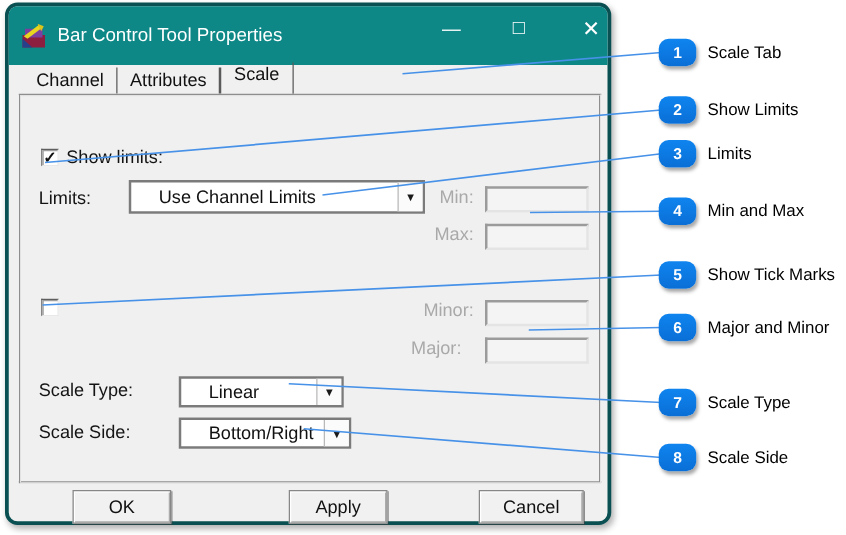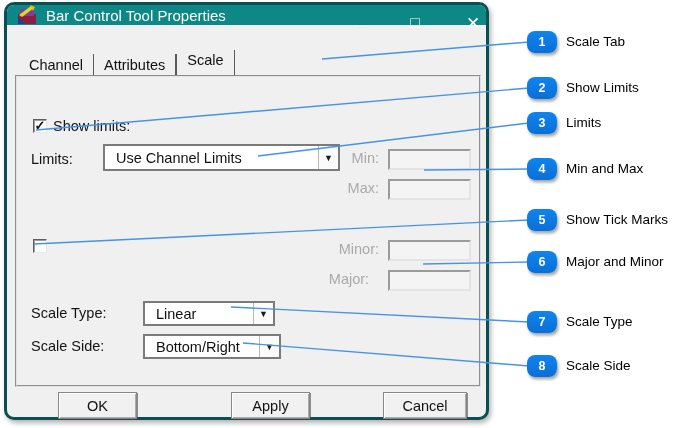--- a/index.html
+++ b/index.html
@@ -6,21 +6,21 @@
   * { box-sizing:border-box; font-family:"Liberation Sans", sans-serif; }
   .stage { position:relative; width:677px; height:428px; background:#ffffff; overflow:hidden; }
 
   
   .dialog {
     position:absolute; left:4px; top:2px; width:485px; height:418px;
     background:#f0f0f0; border:3px solid var(--dialog-border,#0a5052);
     border-radius:10px; box-shadow:2px 3px 5px rgba(0,0,0,0.30); z-index:1;
   }
   .titlebar {
-    position:absolute; left:0; top:0; right:0; height:20px;
+    position:absolute; left:0; top:0; right:0; height:47px;
     background:var(--titlebar,#0e8787); border-radius:7px 7px 0 0;
     display:flex; align-items:center;
   }
   .app-icon { margin-left:10px; width:20px; height:20px; flex:0 0 auto; }
   .win-title { color:#ffffff; font-size:15px; margin-left:9px; white-space:nowrap; }
   .win-btn {
     position:absolute; top:3px; width:32px; height:30px;
     display:flex; align-items:center; justify-content:center;
     color:#ffffff; cursor:default;
   }
@@ -48,21 +48,21 @@
     border-top:1px solid #5e5e5e; border-left:1px solid #5e5e5e;
     border-bottom:1px solid #e8e8e8; border-right:1px solid #e8e8e8;
     box-shadow:inset 1px 1px 0 #9e9e9e; display:flex; align-items:center; justify-content:center;
   }
   .checkbox .check { font-size:13px; font-weight:bold; color:#111; line-height:1; transform:translateY(-1px); }
 
   .combo {
     position:absolute; background:#ffffff; border:2px solid #7b7b7b;
     display:flex; align-items:center;
   }
-  .combo-text { flex:1; font-size:14.5px; color:#111; padding-left:11px; white-space:nowrap; overflow:hidden; }
+  .combo-text { flex:1; font-size:14.5px; color:#111; padding-left:22px; white-space:nowrap; overflow:hidden; }
   .combo-arrow {
     width:20px; align-self:stretch; border-left:1px solid #b9b9b9;
     display:flex; align-items:center; justify-content:center;
     font-size:9px; color:#1a1a1a; background:#fbfbfb;
   }
 
   .field {
     position:absolute; width:83px; height:21px; background:#f4f4f4;
     border-top:2px solid #9b9b9b; border-left:2px solid #9b9b9b;
     border-bottom:2px solid #e4e4e4; border-right:2px solid #e4e4e4;

